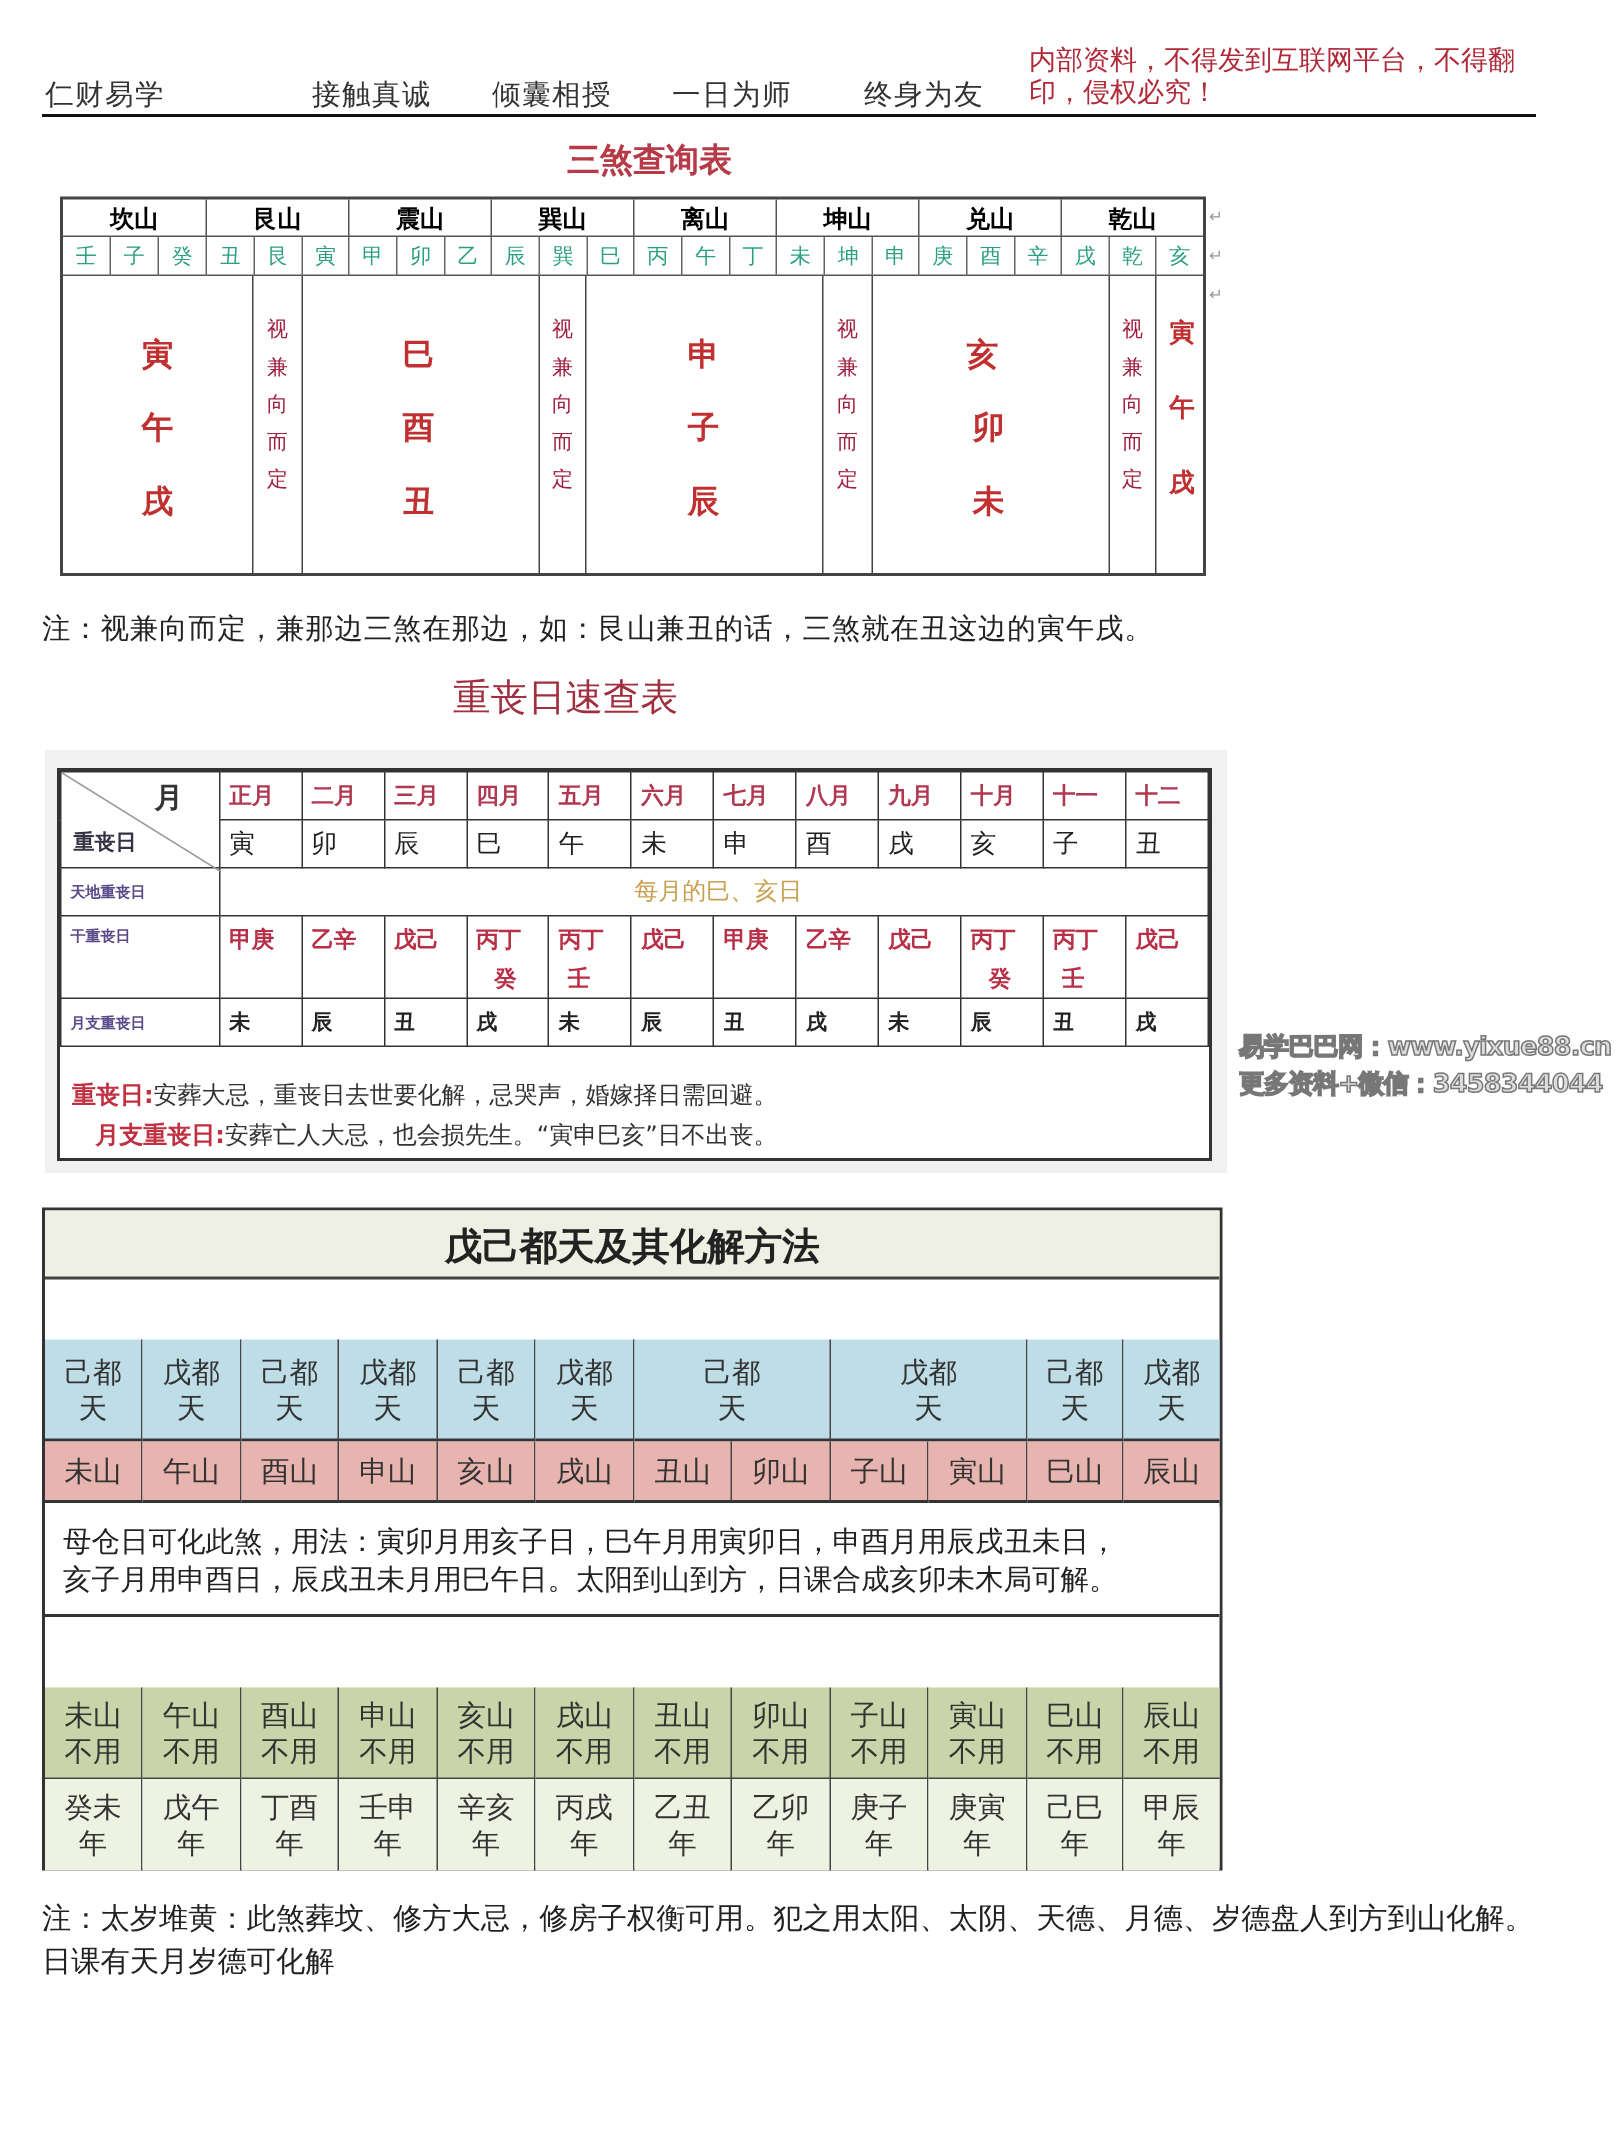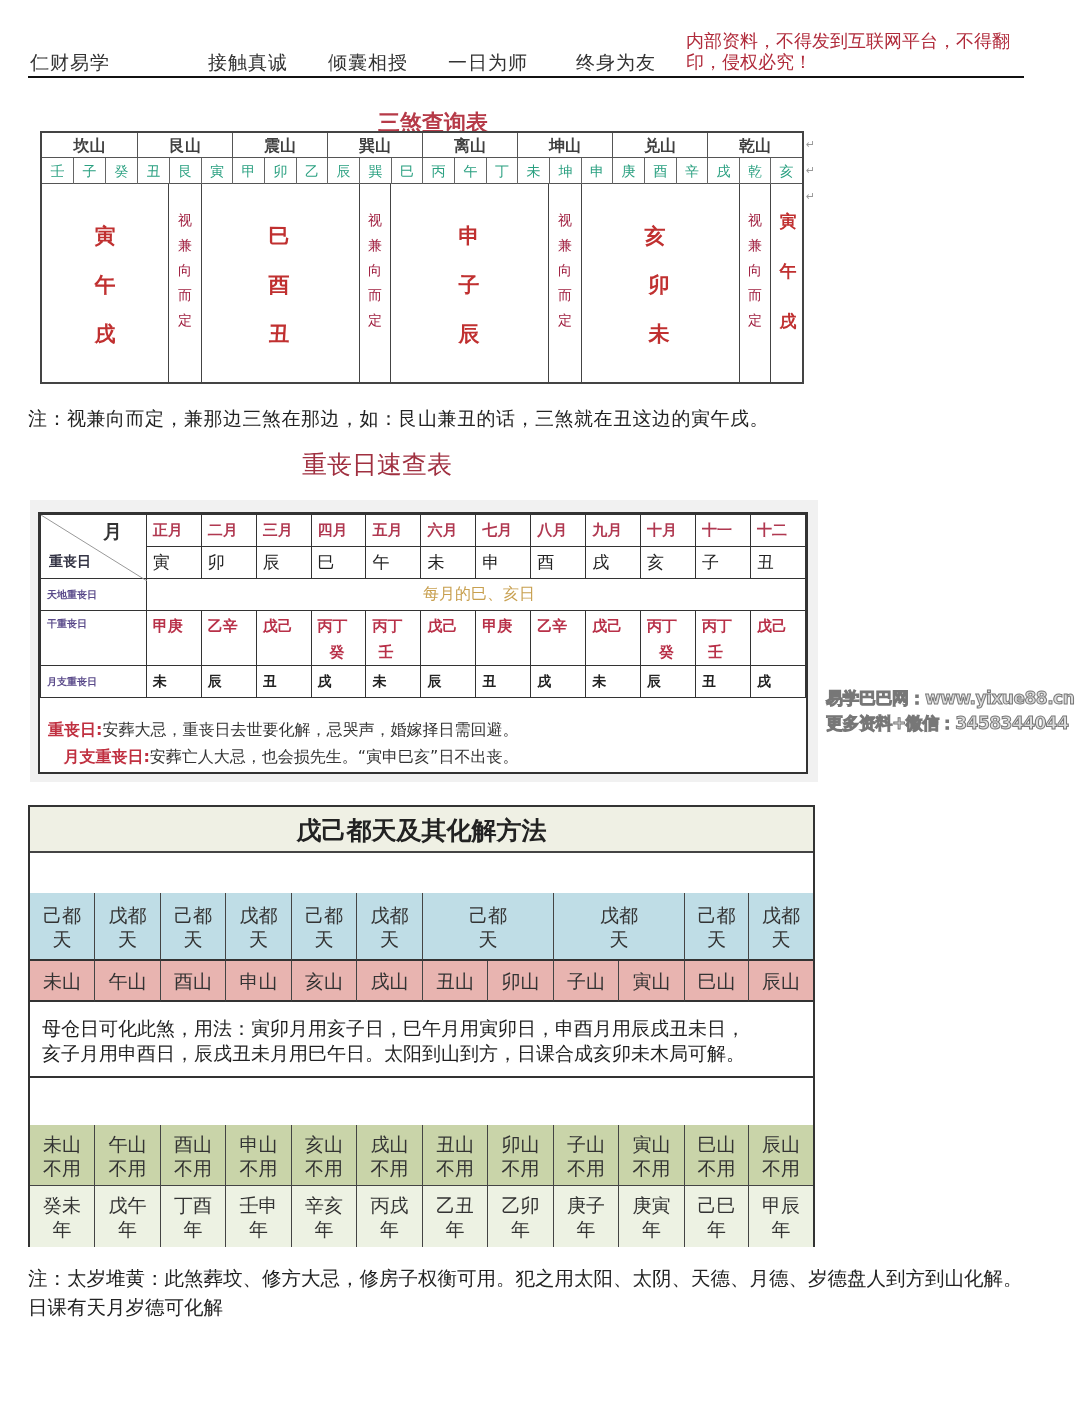--- a/index.html
+++ b/index.html
@@ -9,21 +9,21 @@
   
   .header { position: absolute; left: 28px; top: 28px; width: 996px; height: 50px; border-bottom: 2px solid #111; }
   .header .motto { position: absolute; top: 22px; font-size: 19px; color: #333; letter-spacing: 1px; font-family: "DejaVu Serif", serif; }
   .header .notice { position: absolute; left: 658px; top: 2px; font-size: 18px; color: #b02a3a; line-height: 21px; width: 340px; font-family: "DejaVu Sans", sans-serif; }
 
   .title-red { position: absolute; font-family: "DejaVu Sans", sans-serif; color: #b63a48; font-weight: bold; }
 
   
   .sansha { position: absolute; left: 40px; top: 131px; width: 764px; height: 253px; border: 2px solid #444; background: #fff; }
   .sansha .mtn-row { position: absolute; left: 0; top: 0; width: 760px; height: 25px; border-bottom: 1px solid #555; display: flex; }
-  .sansha .mtn { height: 25px; border-right: 1px solid #555; text-align: center; font-size: 16px; font-weight: bold; color: #404040; line-height: 25px; font-family: "DejaVu Sans", sans-serif; }
+  .sansha .mtn { height: 25px; border-right: 1px solid #555; text-align: center; font-size: 16px; font-weight: bold; color: #000000; line-height: 25px; font-family: "DejaVu Sans", sans-serif; }
   .sansha .mtn:last-child { border-right: none; }
   .sansha .sub-row { position: absolute; left: 0; top: 25px; width: 760px; height: 26px; border-bottom: 1px solid #555; display: flex; }
   .sansha .sub { height: 26px; border-right: 1px solid #666; text-align: center; font-size: 14px; color: #2aa080; line-height: 26px; font-family: "DejaVu Sans", sans-serif; }
   .sansha .sub:last-child { border-right: none; }
   .sansha .body-row { position: absolute; left: 0; top: 51px; width: 760px; height: 198px; }
   .sansha .col { position: absolute; top: 0; height: 198px; border-right: 1px solid #444; }
   .sansha .big { position: absolute; font-size: 21px; color: #c03030; font-weight: bold; font-family: "DejaVu Sans", sans-serif; text-align: center; width: 30px; }
   .sansha .vert { position: absolute; font-size: 14px; color: #a02040; font-family: "DejaVu Sans", sans-serif; width: 16px; line-height: 25px; text-align: center; }
   .retmark { position: absolute; font-size: 11px; color: #999; font-family: "DejaVu Sans", sans-serif; }
 
@@ -66,21 +66,21 @@
 
 <div class="header">
   <span class="motto" style="left:2px">仁财易学</span>
   <span class="motto" style="left:180px">接触真诚</span>
   <span class="motto" style="left:300px">倾囊相授</span>
   <span class="motto" style="left:420px">一日为师</span>
   <span class="motto" style="left:548px">终身为友</span>
   <div class="notice">内部资料，不得发到互联网平台，不得翻印，侵权必究！</div>
 </div>
 
-<div class="title-red" style="left:378px; top:92px; font-size:22px;margin-top:16px;">三煞查询表</div>
+<div class="title-red" style="left:378px; top:92px; font-size:22px;">三煞查询表</div>
 
 <div class="sansha">
   <div class="mtn-row">
     <div class="mtn" style="width:96px">坎山</div>
     <div class="mtn" style="width:95px">艮山</div>
     <div class="mtn" style="width:95px">震山</div>
     <div class="mtn" style="width:95px">巽山</div>
     <div class="mtn" style="width:95px">离山</div>
     <div class="mtn" style="width:95px">坤山</div>
     <div class="mtn" style="width:95px">兑山</div>

